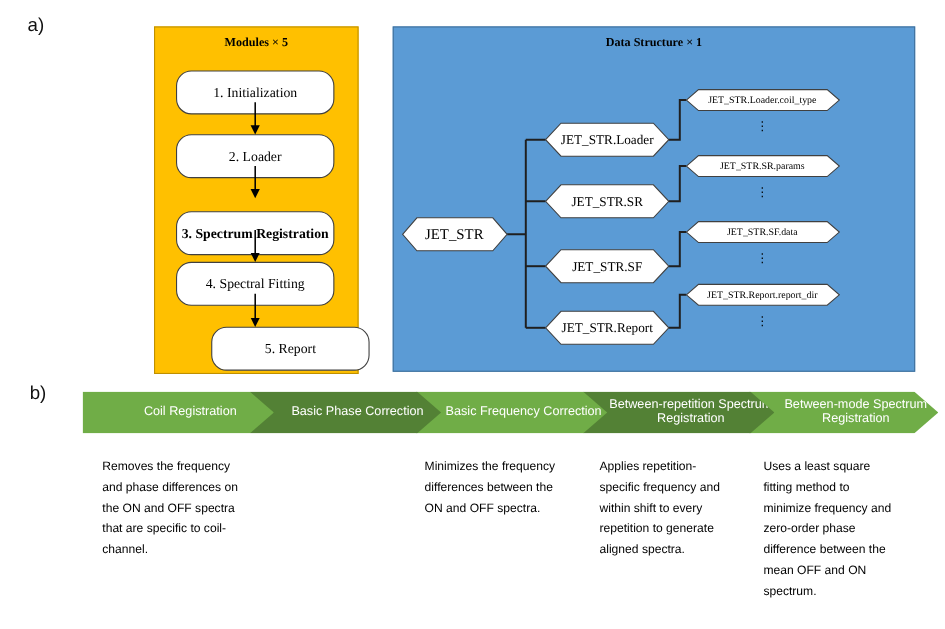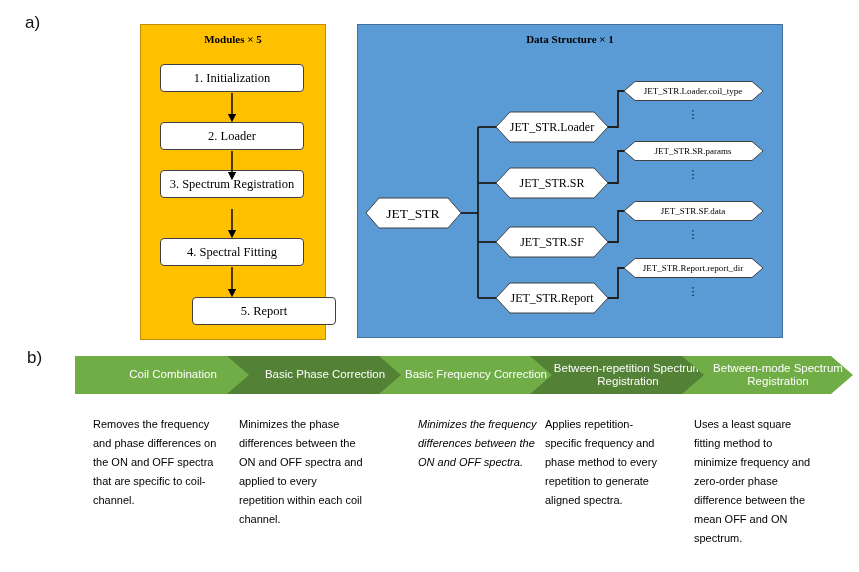--- a/index.html
+++ b/index.html
@@ -14,31 +14,31 @@
     left:140px;top:24px;width:186px;height:316px;
     background:var(--yellow_panel,#FFC000);
     border:1px solid var(--yellow_border,#BF9000);
     box-sizing:border-box;
   }
   .panel-title{
     position:absolute;left:0;top:8px;width:100%;text-align:center;
     font-family:"Liberation Serif",serif;font-weight:bold;font-size:11px;color:#000;
   }
   .module-box{
-    position:absolute;left:19px;width:144px;height:28px;
+    position:absolute;left:19px;width:144px;height:40px;
     background:var(--node_fill,#fff);
     border:1px solid var(--node_border,#404040);
-    border-radius:4px;box-sizing:border-box;
+    border-radius:14px;box-sizing:border-box;
     display:flex;align-items:center;justify-content:center;
     font-family:"Liberation Serif",serif;font-size:12.5px;color:#000;
   }
   .panel-svg{position:absolute;left:0;top:0;}
   
   .panel-blue{
-    left:357px;top:24px;width:426px;height:314px;
+    left:357px;top:24px;width:475px;height:314px;
     background:var(--blue_panel,#5B9BD5);
     border:1px solid var(--blue_border,#41719C);
     box-sizing:border-box;
   }
   .hex{fill:var(--node_fill,#fff);stroke:var(--node_border,#404040);stroke-width:1;}
   .conn{fill:none;stroke:var(--connector,#1f1f1f);stroke-width:1.8;}
   .hex-label{font-family:"Liberation Serif",serif;font-size:12px;fill:#000;text-anchor:middle;}
   .hex-label-root{font-size:13.5px;}
   .hex-label-leaf{font-size:9px;}
   .dots{font-family:"Liberation Serif",serif;font-size:11px;fill:#000;text-anchor:middle;}
@@ -66,21 +66,21 @@
 <div id="canvas">
 
   <div class="abs section-label" style="left:25px;top:13px;">a)</div>
   <div class="abs section-label" style="left:27px;top:348px;">b)</div>
 
   <div class="abs panel-yellow">
     <div class="panel-title">Modules × 5</div>
 
     <div class="module-box" style="top:39px;">1. Initialization</div>
     <div class="module-box" style="top:97px;">2. Loader</div>
-    <div class="module-box" style="top:145px;">3. Spectrum Registration</div>
+    <div class="module-box" style="top:167px;font-weight:bold;">3. Spectrum Registration</div>
     <div class="module-box" style="top:213px;">4. Spectral Fitting</div>
     <div class="module-box" style="top:272px;margin-left:32px;">5. Report</div>
 
     <svg class="panel-svg" width="186" height="316" viewBox="0 0 186 316">
       <defs>
         <marker id="arrow" markerWidth="8" markerHeight="8" refX="3" refY="3" orient="auto">
           <path d="M0,0 L6,3 L0,6 Z" fill="#000"></path>
         </marker>
       </defs>
       <line class="flowline" x1="91" y1="68" x2="91" y2="93" stroke="#000" stroke-width="1.4" marker-end="url(#arrow)"></line>
@@ -133,34 +133,33 @@
       <text class="hex-label hex-label-leaf" x="335" y="189">JET_STR.SF.data</text>
       <text class="dots" x="335" y="213">⋮</text>
 
       <polygon class="hex" points="266,243 277,233.5 394,233.5 405,243 394,252.5 277,252.5"></polygon>
       <text class="hex-label hex-label-leaf" x="335" y="246">JET_STR.Report.report_dir</text>
       <text class="dots" x="335" y="270">⋮</text>
     </svg>
   </div>
 
   <div class="chevron light shape-mid" style="left:75px;width:174px;z-index:5;">
-    <span>Coil Combination</span>
+    <span>Coil Registration</span>
   </div>
   <div class="chevron dark shape-mid" style="left:227px;width:174px;z-index:4;">
     <span>Basic Phase Correction</span>
   </div>
   <div class="chevron light shape-mid" style="left:378px;width:174px;z-index:3;">
     <span>Basic Frequency Correction</span>
   </div>
   <div class="chevron dark shape-mid" style="left:530px;width:174px;z-index:2;">
     <span>Between-repetition Spectrum Registration</span>
   </div>
   <div class="chevron light shape-mid" style="left:681px;width:172px;z-index:1;">
     <span>Between-mode Spectrum Registration</span>
   </div>
 
   <div class="desc" style="left:93px;">Removes the frequency and phase differences on the ON and OFF spectra that are specific to coil-channel.</div>
-  <div class="desc" style="left:239px;">Minimizes the phase differences between the ON and OFF spectra and applied to every repetition within each coil channel.</div>
-  <div class="desc" style="left:418px;font-style:italic;">Minimizes the frequency differences between the ON and OFF spectra.</div>
-  <div class="desc" style="left:545px;">Applies repetition-specific frequency and phase method to every repetition to generate aligned spectra.</div>
+  <div class="desc" style="left:386px;">Minimizes the frequency differences between the ON and OFF spectra.</div>
+  <div class="desc" style="left:545px;">Applies repetition-specific frequency and within shift to every repetition to generate aligned spectra.</div>
   <div class="desc" style="left:694px;">Uses a least square fitting method to minimize frequency and zero-order phase difference between the mean OFF and ON spectrum.</div>
 
 </div>
 
 </body></html>

